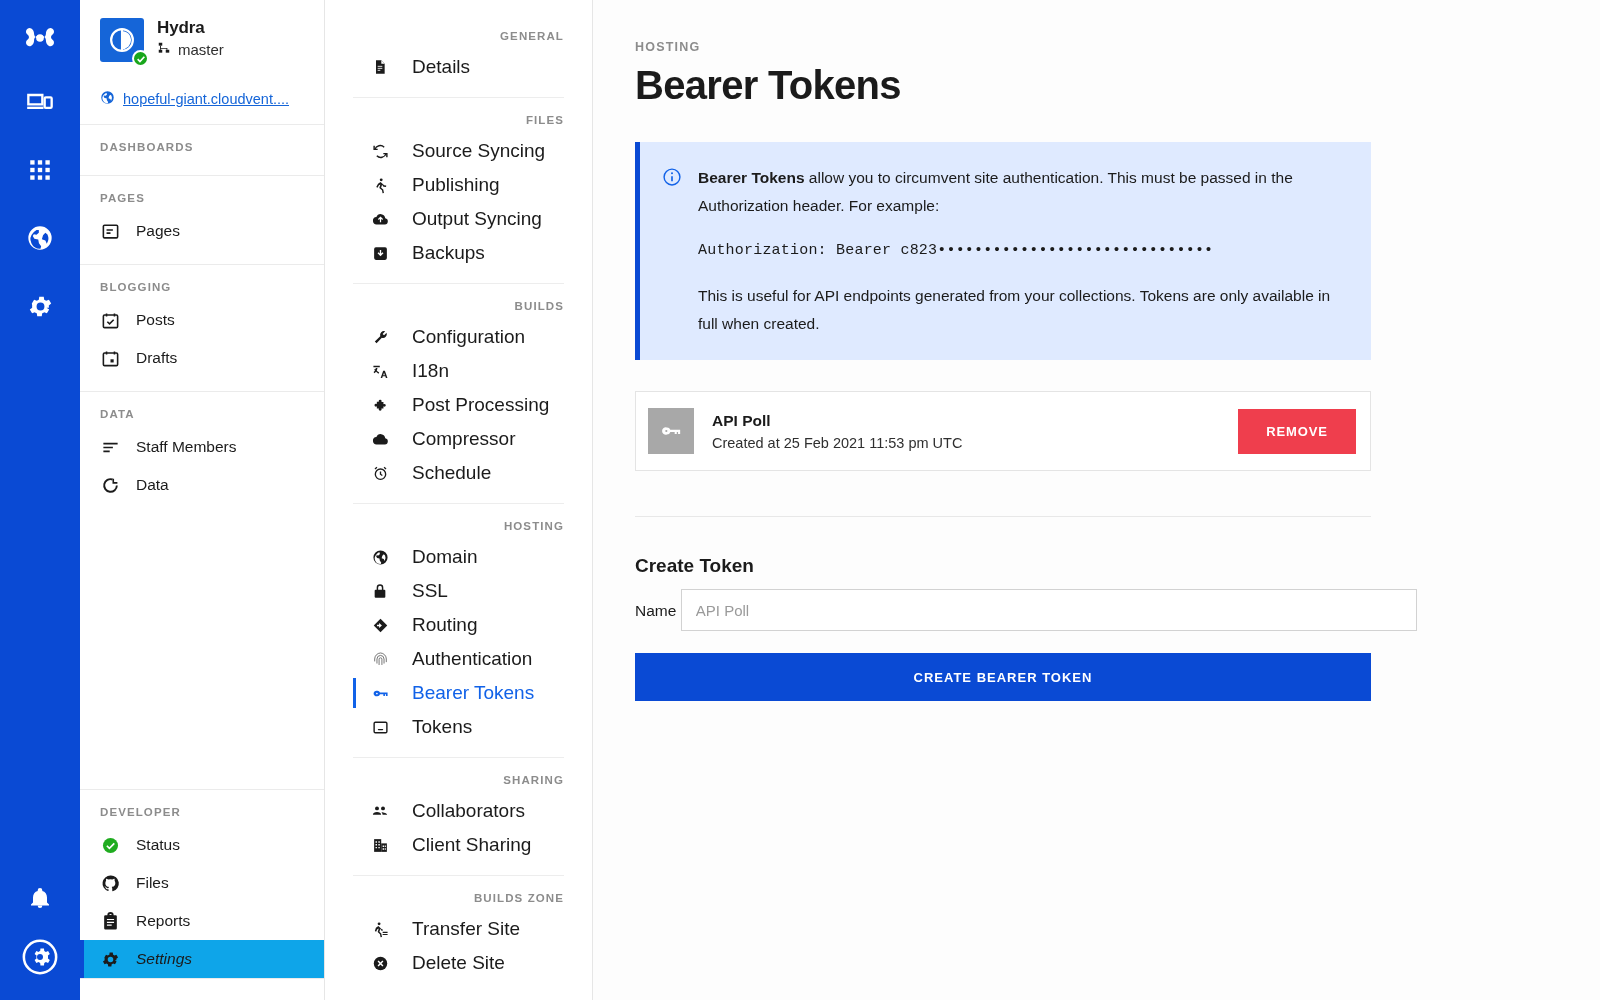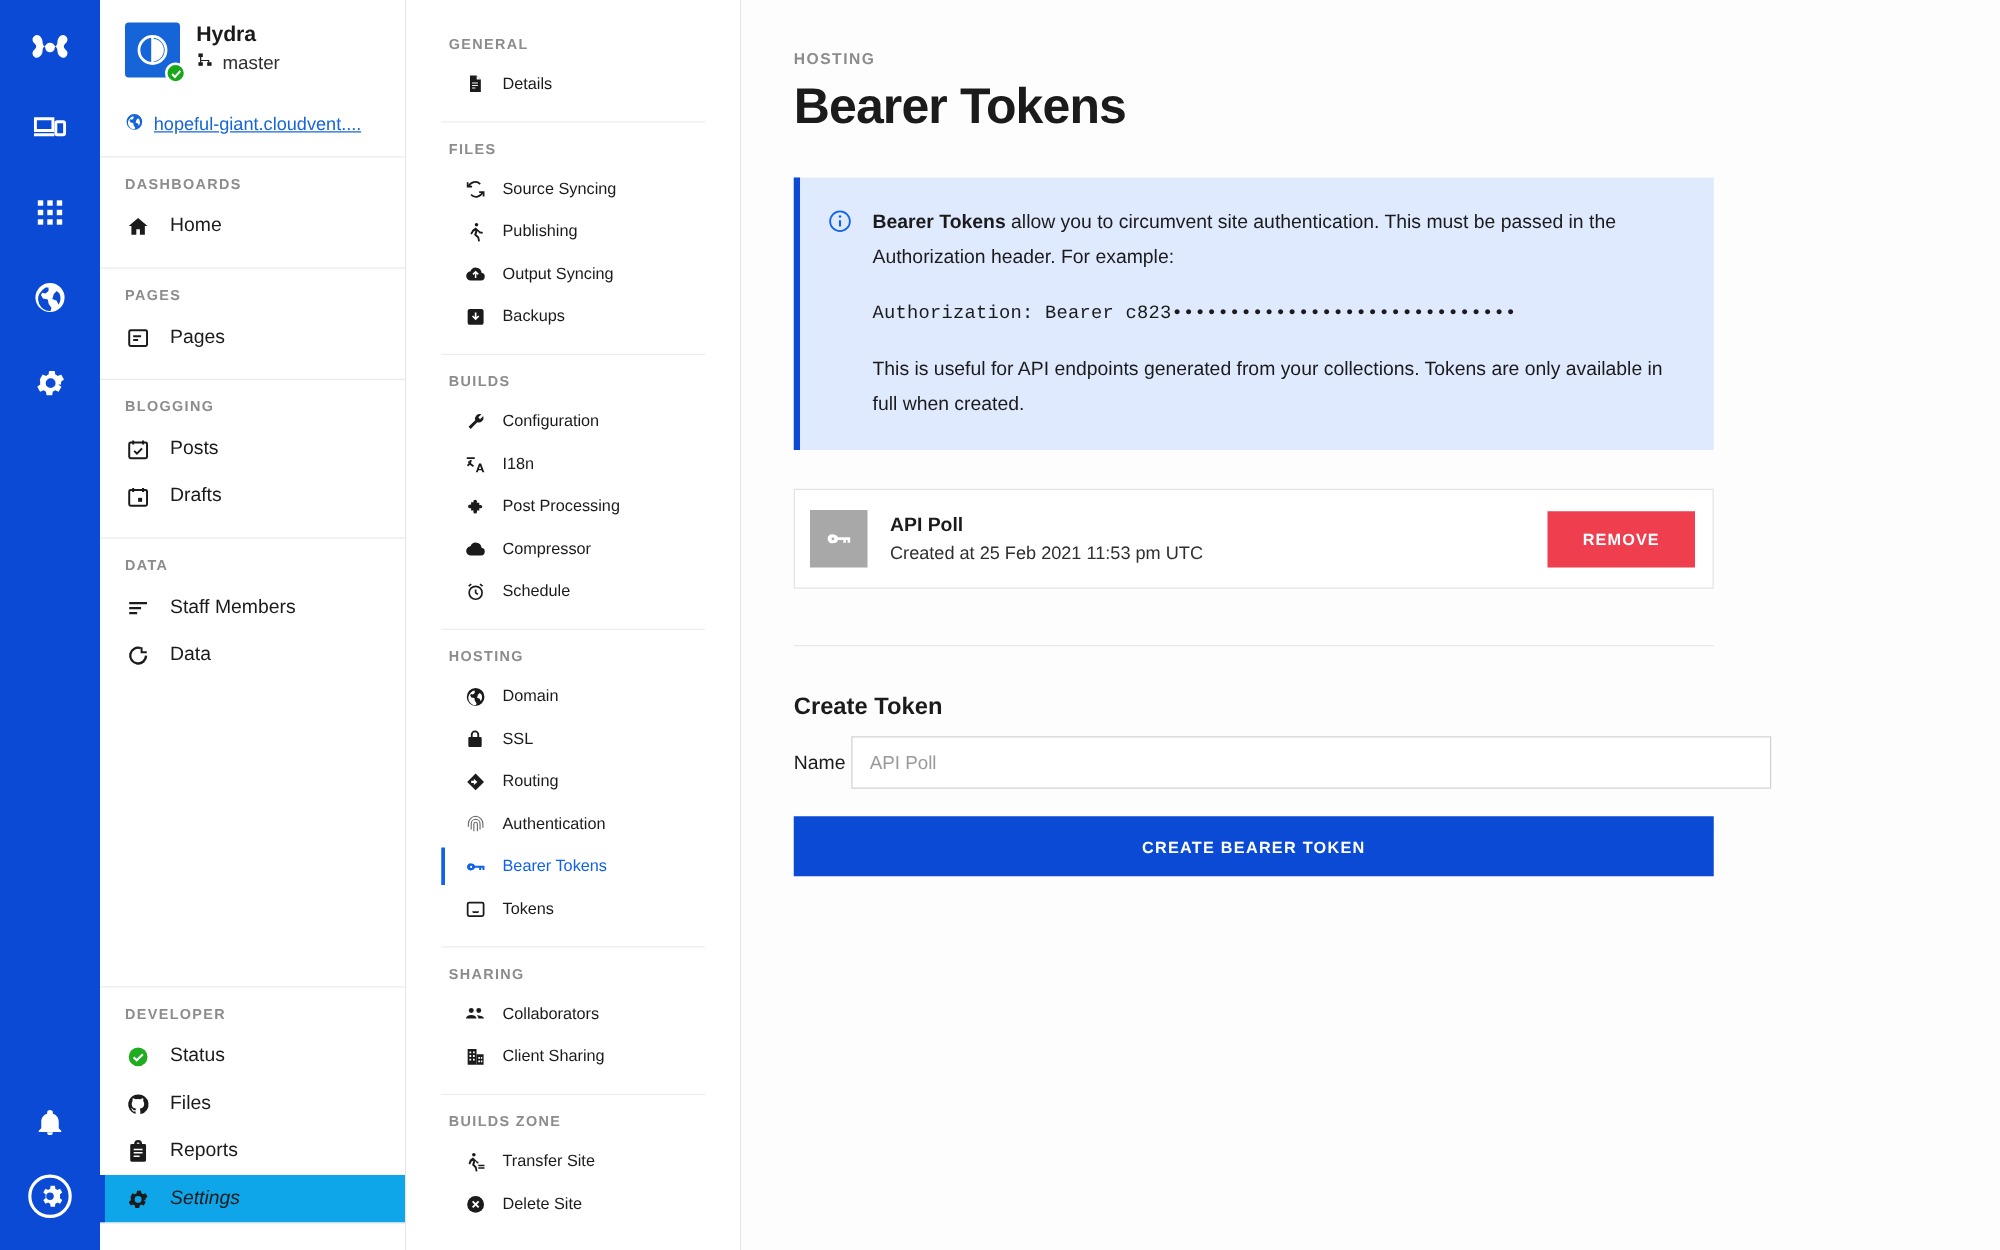--- a/index.html
+++ b/index.html
@@ -90,25 +90,25 @@
   
   .settings-menu {
     width: 268px; flex: 0 0 268px; height: 1000px;
     background: #ffffff; border-right: 1px solid #e6e6e6;
     padding: 30px 0 0 0; overflow: hidden;
   }
   .sm-group { padding: 0 0 13px 0; margin: 0 28px; }
   .sm-group + .sm-group { border-top: 1px solid #ededed; padding-top: 16px; }
   .sm-label {
     font-size: 11.5px; font-weight: bold; letter-spacing: 1.1px;
-    color: #8c8c8c; padding: 0 0 8px 6px;
+    color: #8c8c8c; padding: 0 0 8px 6px; text-align: right;
   }
   .sm-item {
-    display: flex; align-items: center; gap: 13px;
-    padding: 6px 0 6px 18px; font-size: 13px; color: #1b1b1b;
+    display: flex; align-items: center; gap: 23px;
+    padding: 6px 0 6px 18px; font-size: 19px; color: #1b1b1b;
     position: relative; cursor: pointer; line-height: 22px;
   }
   .sm-item .ico { width: 18px; height: 18px; flex: 0 0 18px; display:flex; align-items:center; justify-content:center; }
   .sm-item.active { color: #1162e8; }
   .sm-item.active::before {
     content: ""; position: absolute; left: 0; top: 2px; bottom: 2px;
     width: 3px; background: #1162e8;
   }
 
   
@@ -268,28 +268,20 @@
       <span>
         <svg width="15" height="15" viewBox="0 0 24 24" fill="#1565d8">
           <path d="M12 2a10 10 0 1 0 0 20 10 10 0 0 0 0-20zm-1 3.1v2.4l-2 1.8-2.3-.6-.9 1.6 1.4 2.4 3.3.6.6 3.2 1.9 2.6-.6 2.1a8 8 0 0 1-6.2-13.6l.8-.9 2-1.6h2zm5.6 2.4 1.8 1.6a8 8 0 0 1-.6 7.9l-1.2-2.8-3-1.2 1-3.4 2-2.1z"></path>
         </svg>
       </span>
       <span class="u-text">hopeful-giant.cloudvent....</span>
     </a>
 
     <div class="nav-group first">
       <div class="nav-label">DASHBOARDS</div>
-      <div class="nav-item">
-        <span class="ico">
-          <svg width="19" height="19" viewBox="0 0 24 24" fill="#1b1b1b">
-              <path d="M12 3 2.5 11h2.7v9h5v-5.6h3.6V20h5v-9h2.7z"></path>
-            </svg>
-        </span>
-        <span>Home</span>
-      </div>
     </div>
 
     <div class="nav-group">
       <div class="nav-label">PAGES</div>
       <div class="nav-item">
         <span class="ico">
           <svg width="19" height="19" viewBox="0 0 24 24" fill="none" stroke="#1b1b1b" stroke-width="2">
               <rect x="3" y="4" width="18" height="16" rx="1.5"></rect>
               <path d="M7 10h8M7 14h5" stroke-width="2"></path>
             </svg>

